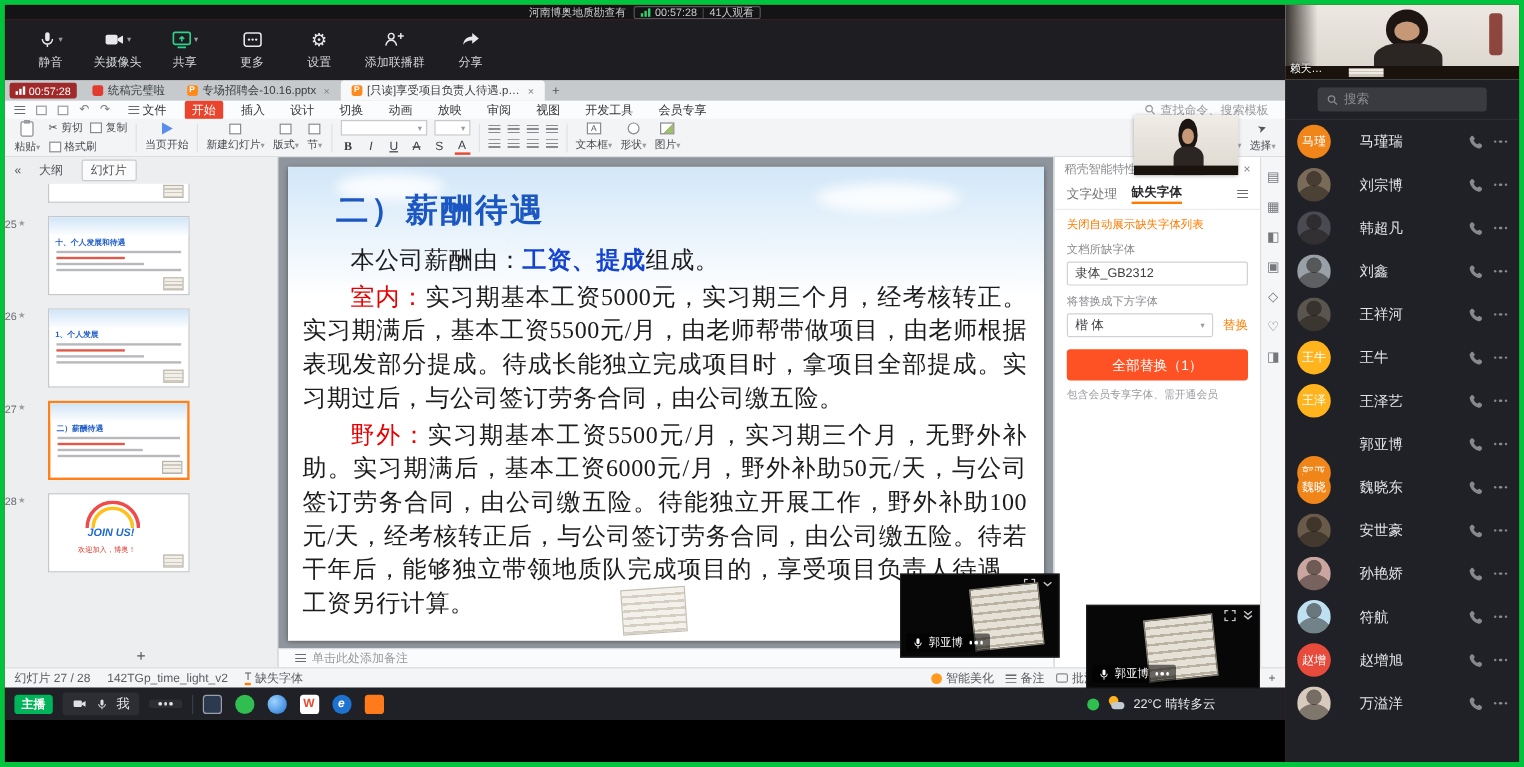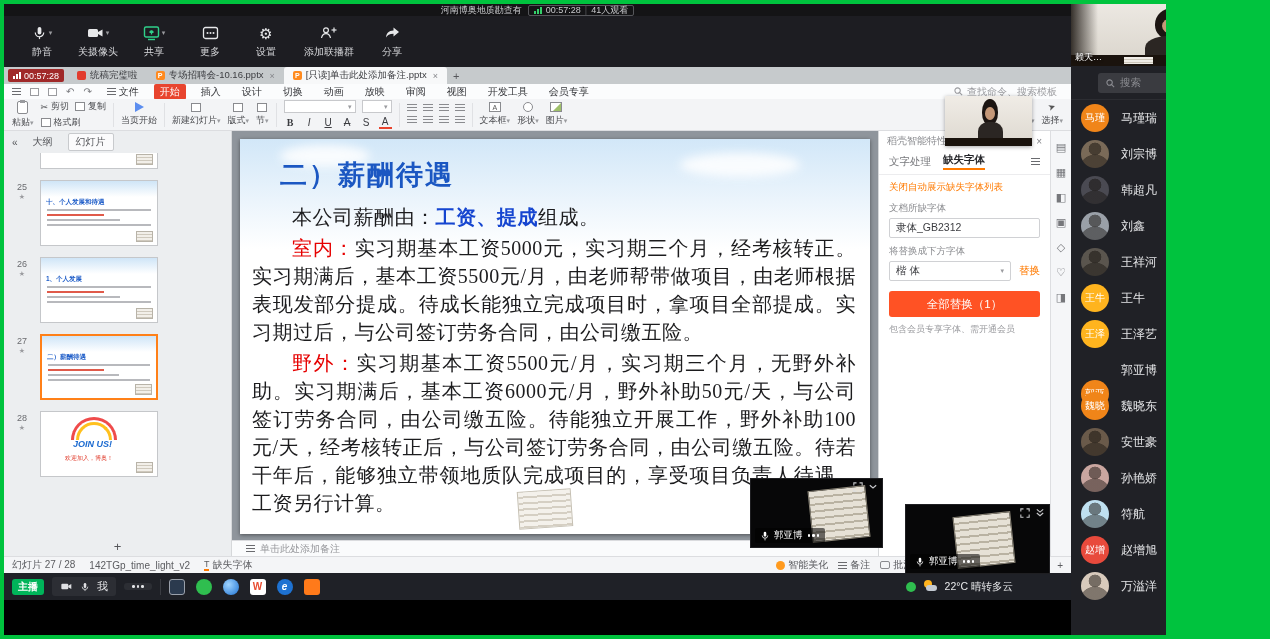--- a/index.html
+++ b/index.html
@@ -1,19 +1,19 @@
 <!DOCTYPE html>
 <html><head>
 <meta charset="utf-8">
 <style>
   * { box-sizing: border-box; margin: 0; padding: 0; }
   html,body { background:#000; }
   body { font-family:"Liberation Sans","DejaVu Sans",sans-serif; }
   .screen { position:relative; width:1270px; height:639px; background:#00c33e; overflow:hidden; }
-  .inner  { position:absolute; left:4px; top:4px; width:1162px; height:631px; background:#b91c1c; overflow:hidden; }
+  .inner  { position:absolute; left:4px; top:4px; width:1262px; height:631px; background:#b91c1c; overflow:hidden; }
 
   
   .titlebar { position:absolute; left:0; top:0; width:1067px; height:12px; background:#141416;
               display:flex; align-items:center; justify-content:center; gap:6px; color:#c9cacd; font-size:9px; }
   .title-pill { display:flex; align-items:center; gap:4px; border:1px solid #55565a; border-radius:2px; padding:0 5px; height:11px; }
   .bars { display:flex; align-items:flex-end; gap:1px; }
   .bars i { display:block; width:2px; background:#35d06a; }
   .bars i:nth-child(1){height:3px;} .bars i:nth-child(2){height:5px;} .bars i:nth-child(3){height:7px;}
   .tdiv { color:#55565a; }
 
@@ -86,21 +86,21 @@
   .contentrow { flex:1; display:flex; min-height:0; }
 
   
   .thumbs { width:228px; background:#eceef0; border-right:1px solid #d6d8da; display:flex; flex-direction:column; flex:none;}
   .thumbs-header { height:22px; display:flex; align-items:center; gap:8px; padding:0 8px; font-size:10px; color:#55565a; flex:none;}
   .ptab { padding:1px 7px; border-radius:2px; }
   .ptab.active { background:#fbfbfc; border:1px solid #c8cacd; }
   .thumb-list { flex:1; overflow:hidden; }
   .thumb-sliver { margin-left:36px; width:118px; height:16px; background:#fff; border:1px solid #c5c7ca; border-top:none; position:relative; }
   .thumb-item { display:flex; margin-top:11px; }
-  .thumb-numcol { width:36px; display:flex; flex-direction:column; align-items:center; gap:1px; padding-top:2px;
+  .thumb-numcol { width:36px; display:flex; flex-direction:row; gap:1px; padding-top:2px;
                   font-size:9px; color:#6a6b6f; }
   .thumb-star { font-size:7px; color:#9a9b9f; }
   .thumb-box { width:118px; height:66px; background:#fff; border:1px solid #c5c7ca; position:relative; overflow:hidden; }
   .thumb-box.sel { border:2px solid #ff8018; }
   .mini-sky { height:16px; background:linear-gradient(#cfe5f7,#fff); }
   .mini-title { font-size:6.5px; color:#1d5cc8; font-weight:bold; margin:1px 5px 2px; white-space:nowrap; overflow:hidden;}
   .mini-lines { padding:0 6px; display:flex; flex-direction:column; gap:3px; }
   .mini-line { height:2px; background:#b8b9bd; }
   .mini-line.red { background:#e05a4a; width:55%; }
   .mini-line.short { width:70%; }
@@ -209,21 +209,21 @@
   .p-body { position:absolute; left:38%; top:52%; width:29%; height:48%; background:#2b2623; border-radius:40% 40% 0 0; }
   .p-desk { position:absolute; left:0; bottom:0; width:100%; height:17%; background:#1a130d; }
   .p-papers { position:absolute; left:27%; bottom:3%; width:15%; height:12%;
               background:repeating-linear-gradient(180deg,#efece6 0 2px,#cdc7ba 2px 3px); }
   .p-chair { position:absolute; right:7%; top:12%; width:6%; height:55%; background:#7e2a22; border-radius:3px; opacity:.85;}
   .cam-name { position:absolute; left:4px; bottom:2px; color:#fff; font-size:9px; text-shadow:0 0 3px #000; }
   .search-row { padding:7px 27px 6px; border-bottom:1px solid #2c2d32; flex:none;}
   .search-input { height:20px; background:#3a3b40; border-radius:3px; display:flex; align-items:center; gap:5px;
                   padding:0 8px; color:#8c8d92; font-size:10.5px; }
   .plist { flex:1; overflow:hidden; }
-  .prow { height:36px; display:flex; align-items:center; padding:0 10px; gap:12px; }
+  .prow { height:36px; display:flex; align-items:center; padding:0 10px; gap:24px; }
   .avatar { width:28px; height:28px; border-radius:50%; flex:none; display:flex; align-items:center;
             justify-content:center; color:#fff; font-size:10px; overflow:hidden;}
   .avatar.photo { background:
       radial-gradient(circle at 50% 32%, rgba(20,16,12,.5) 0 26%, rgba(0,0,0,0) 28%),
       radial-gradient(circle at 50% 108%, rgba(20,16,12,.45) 0 46%, rgba(0,0,0,0) 48%),
       var(--pc,#777); }
   .pname { flex:1; color:#e3e4e6; font-size:12px; white-space:nowrap; overflow:hidden; text-overflow:ellipsis; }
   .picons { display:flex; align-items:center; gap:9px; color:#87898e; }
 
   
@@ -347,21 +347,21 @@
           <span class="tab-ico-red"></span>
           <span class="lbl">统稿完璧啦</span>
         </div>
         <div class="wtab">
           <span class="tab-ico-p">P</span>
           <span class="lbl">专场招聘会-10.16.pptx</span>
           <span class="tab-x">×</span>
         </div>
         <div class="wtab active">
           <span class="tab-ico-p">P</span>
-          <span class="lbl">[只读]单击此处添加备注.pptx</span>
+          <span class="lbl">[只读]享受项目负责人待遇.pptx</span>
           <span class="tab-x">×</span>
         </div>
         <span class="tab-plus">+</span>
       </div>
 
       <div class="menurow">
         <span class="i-burger"></span>
         <span class="mini-ico"></span>
         <span class="mini-ico"></span>
         <span class="undoredo">↶</span>

